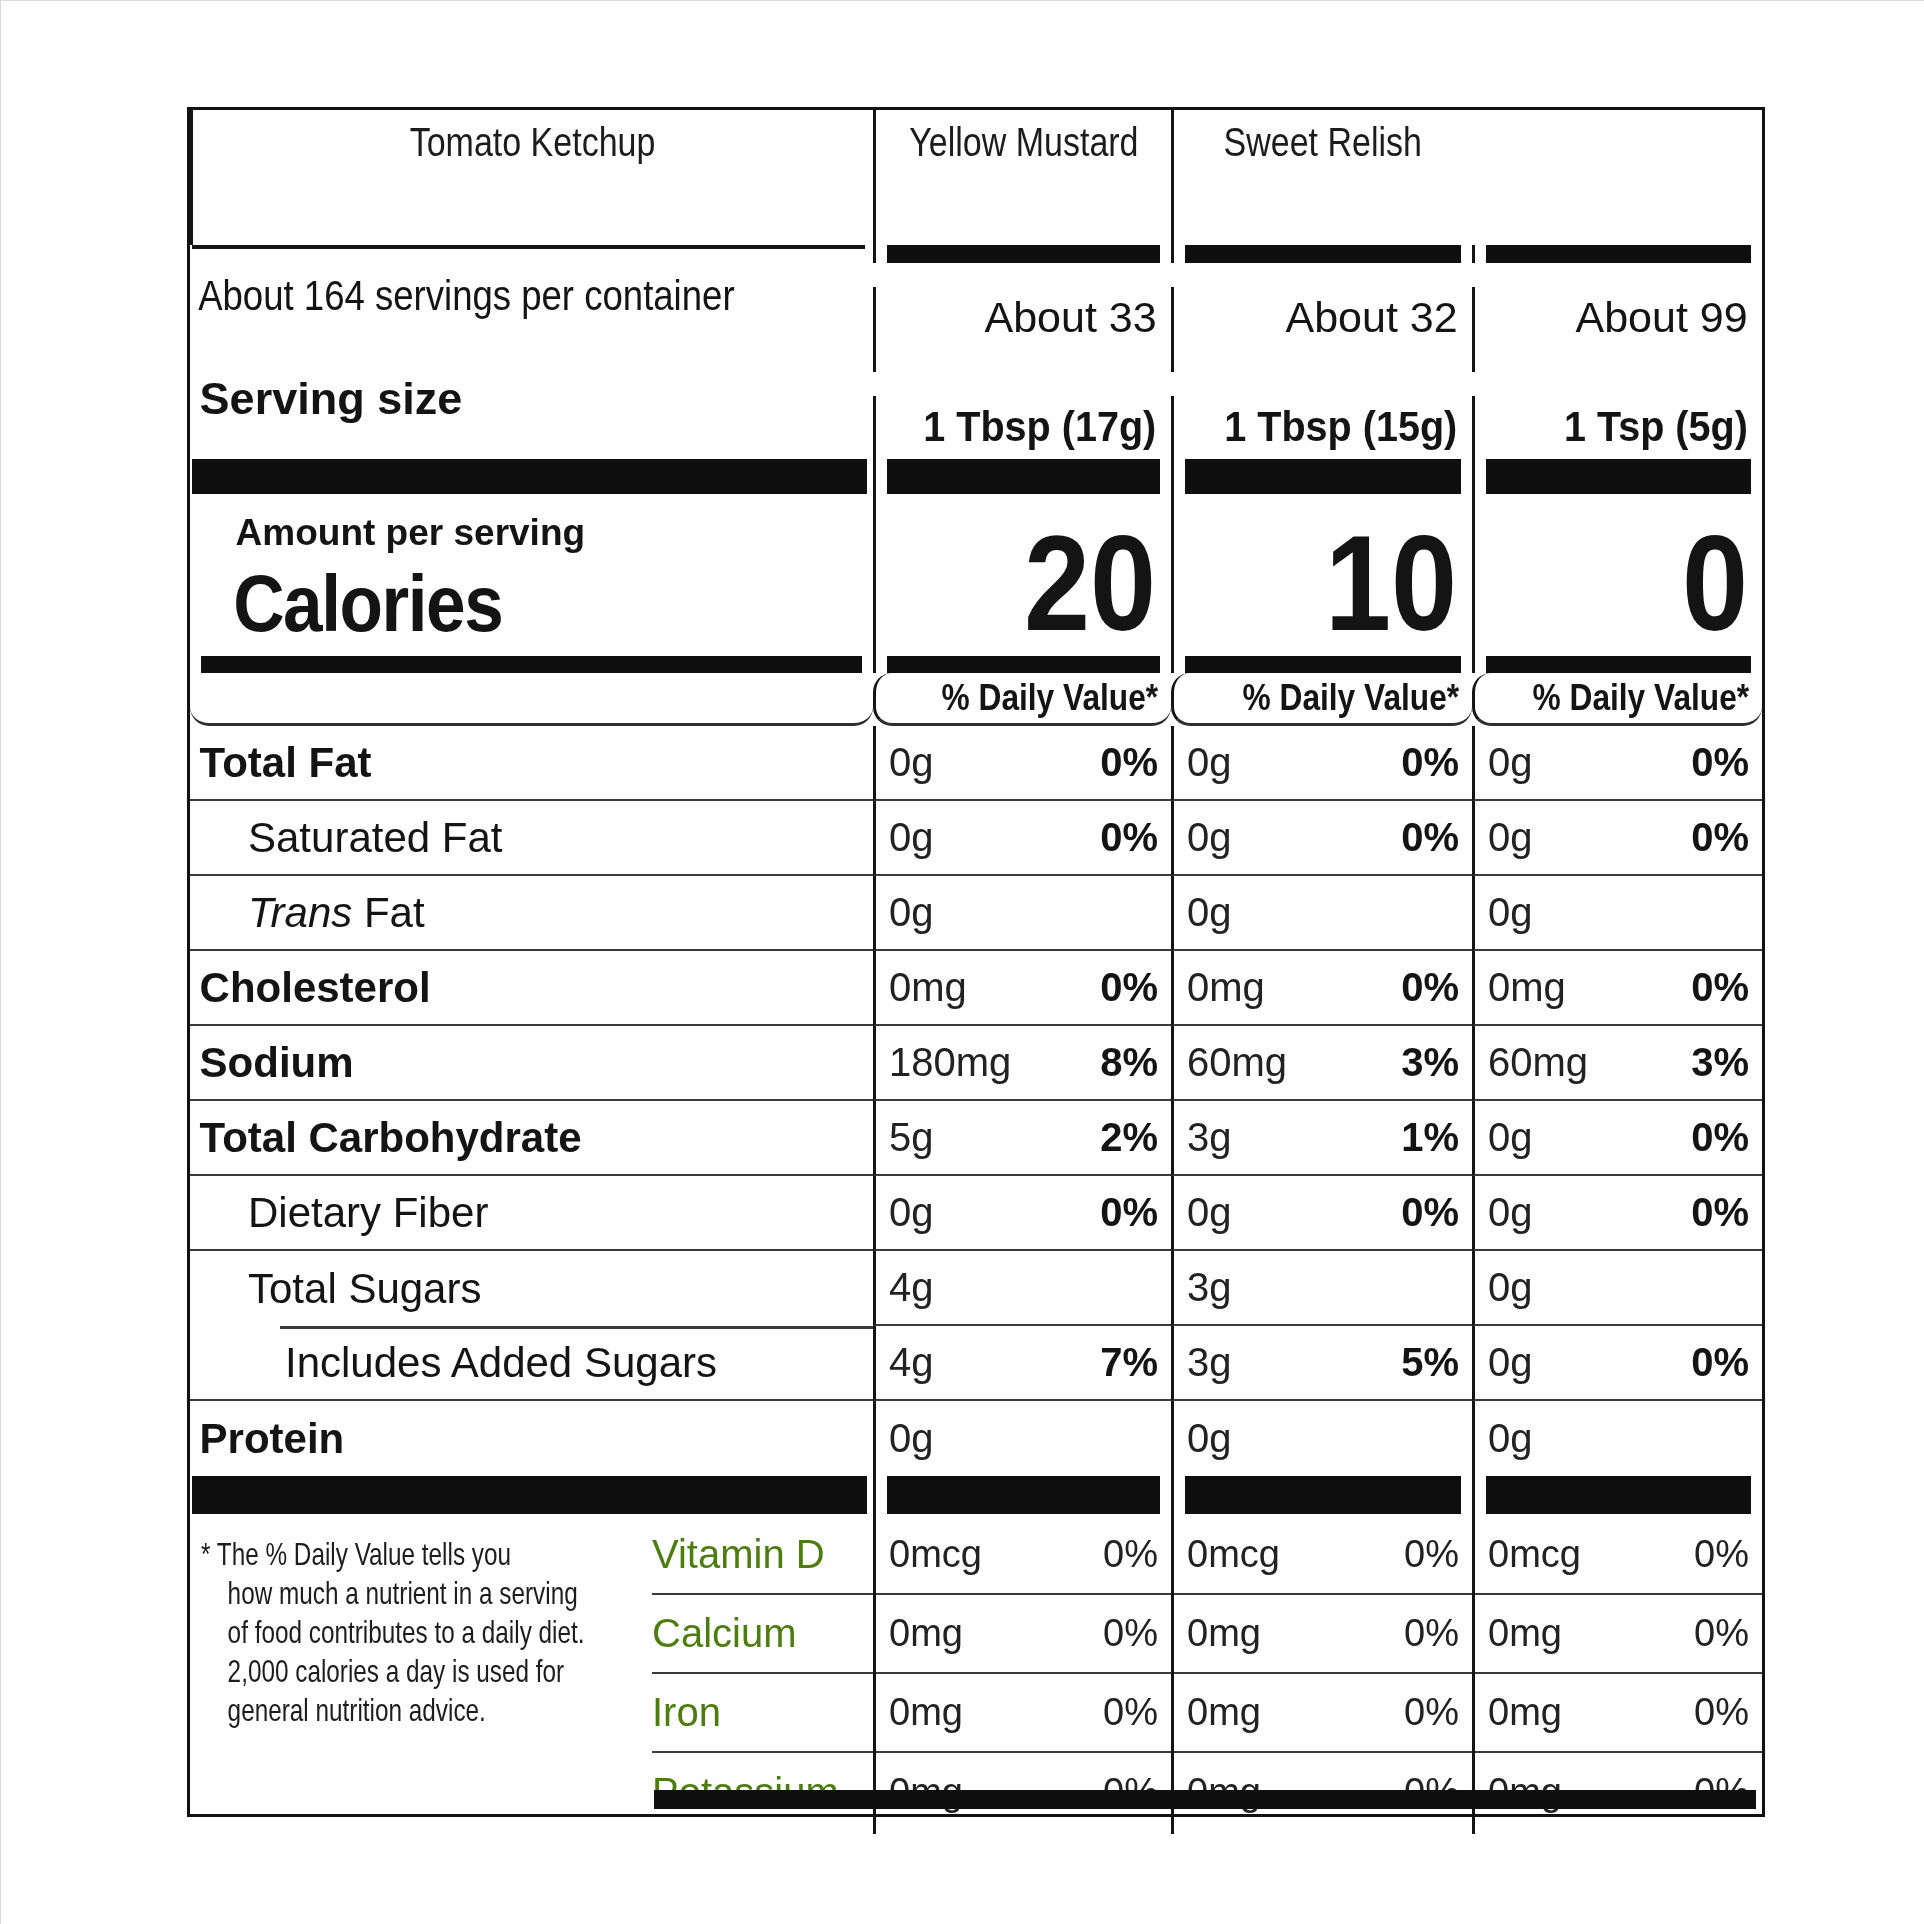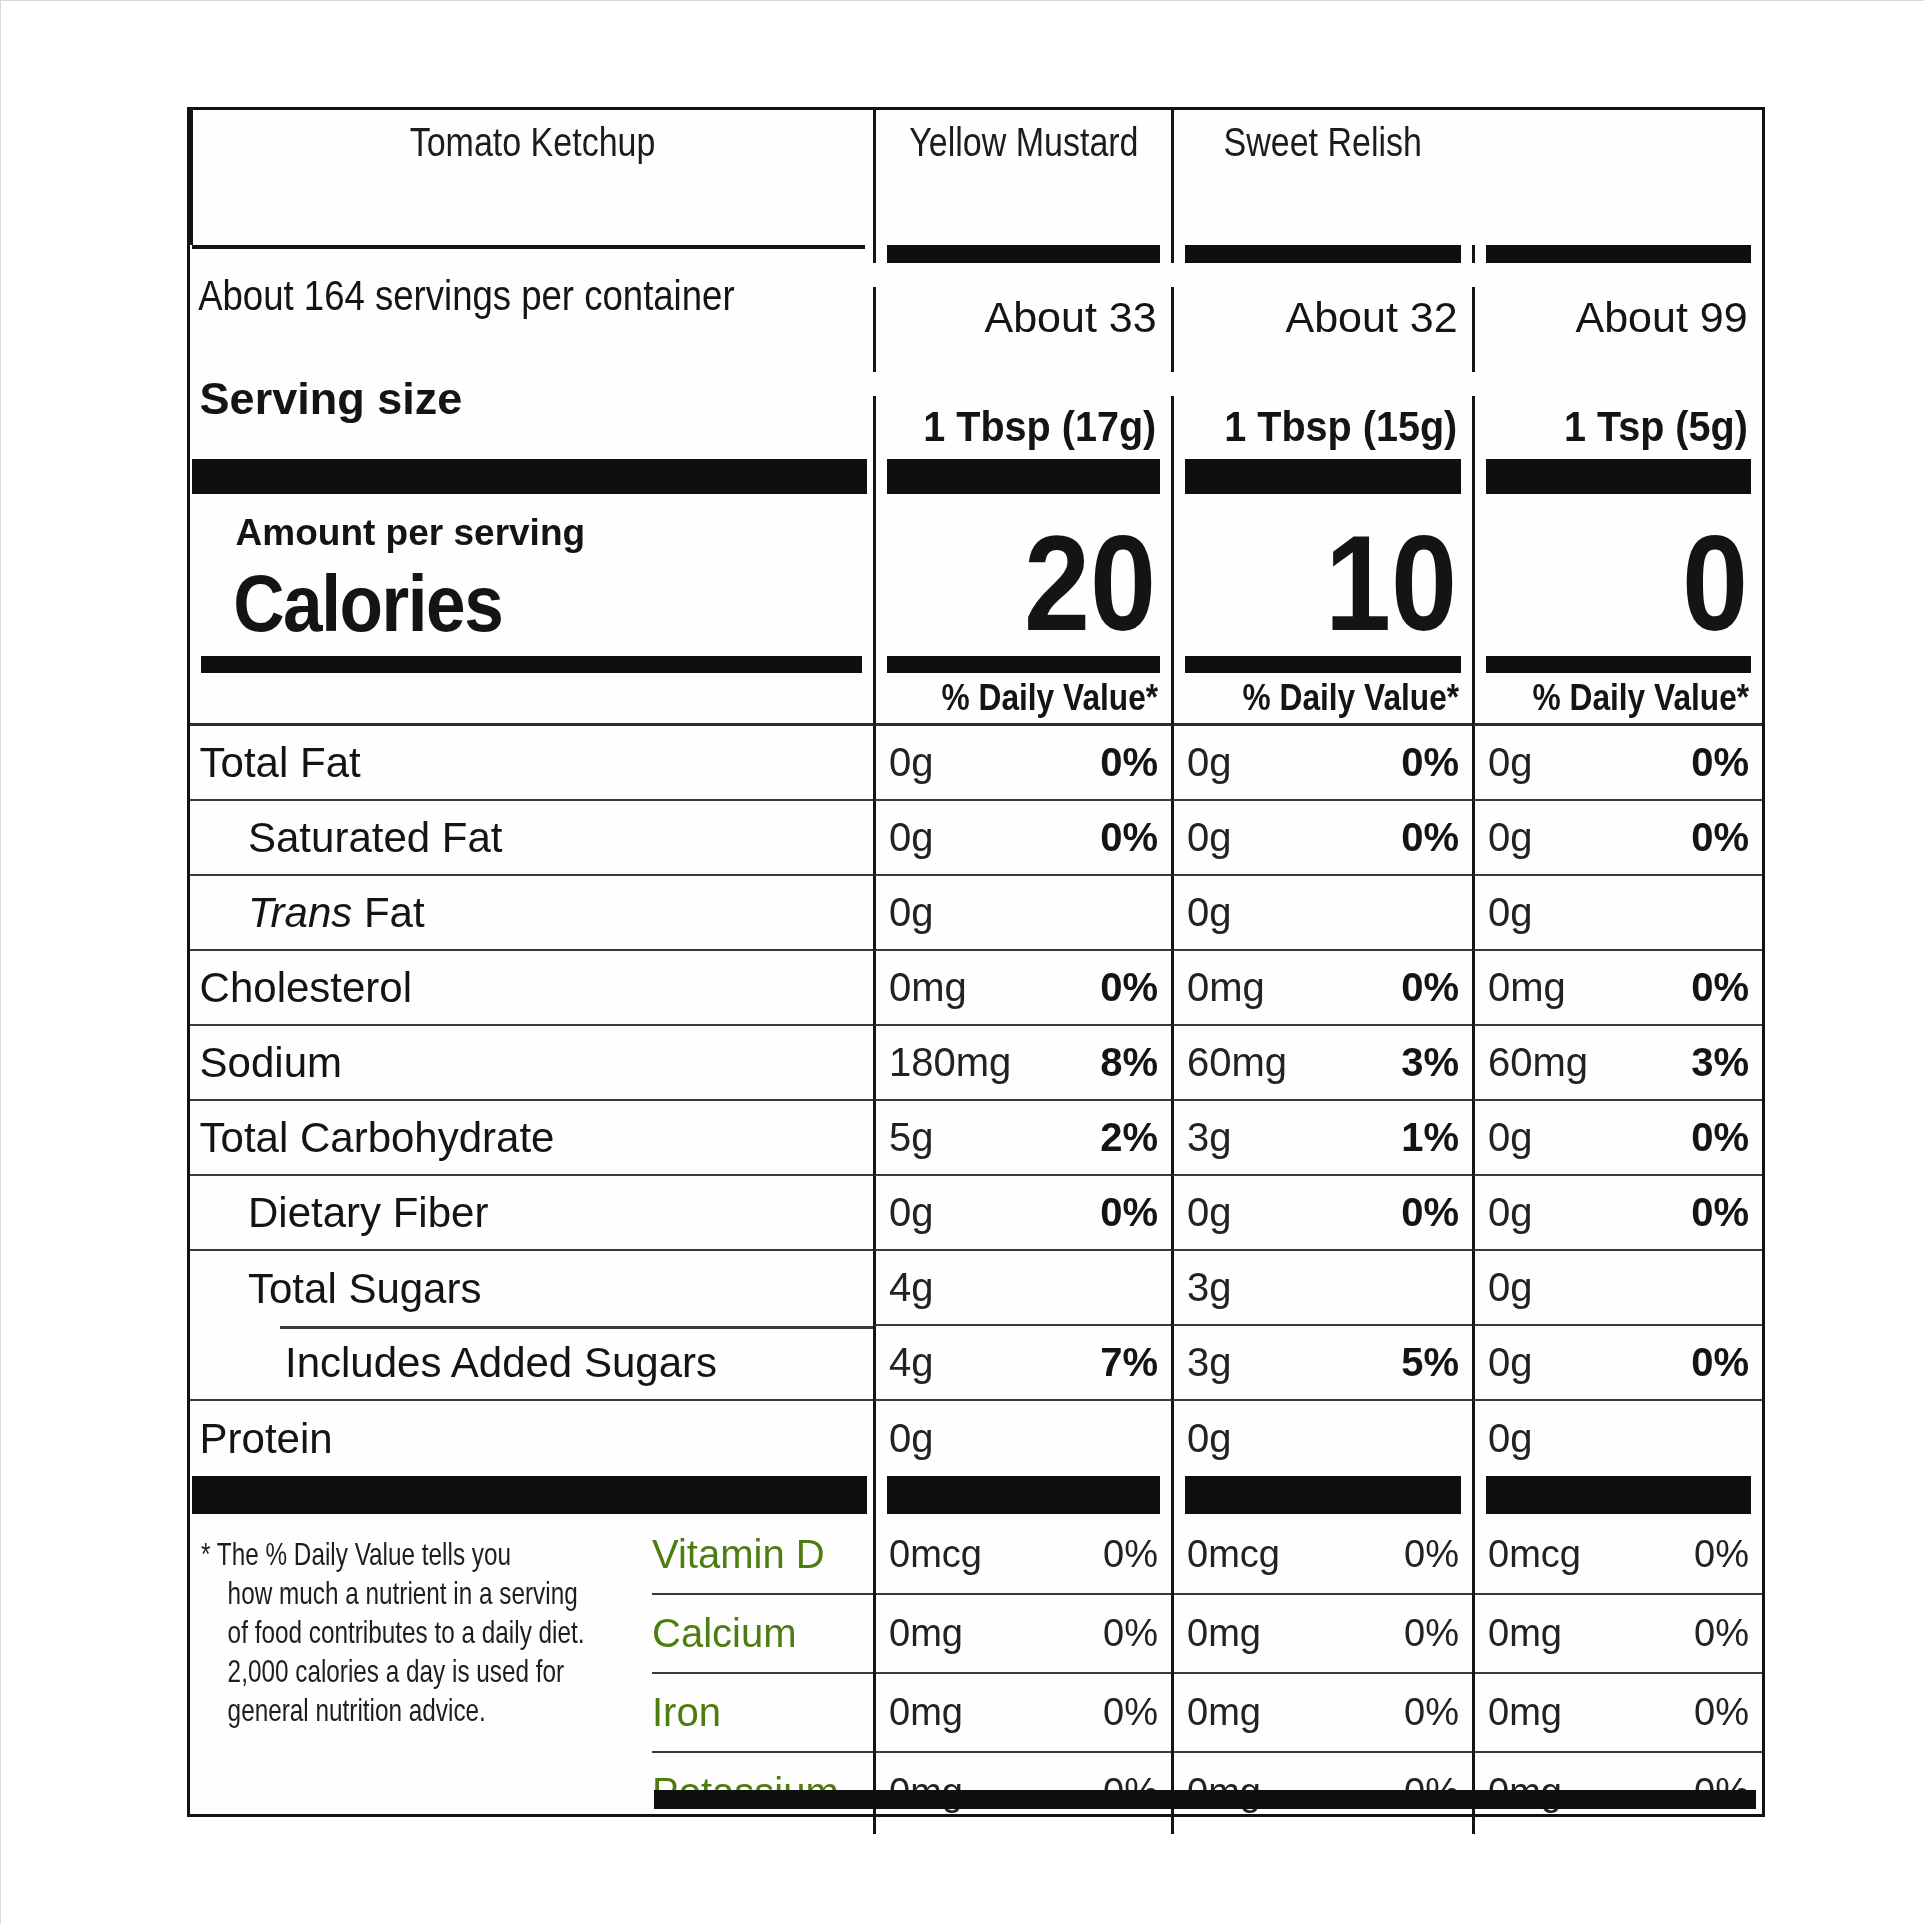--- a/index.html
+++ b/index.html
@@ -11,21 +11,21 @@
   .cell{position:relative;}
   .c2,.c3,.c4{border-left:3.2px solid #141414;}
   
   .rA .cell{height:135px;}
   .rB .cell{height:17.6px;}
   .rC .cell{height:85px;}
   .rD .cell{height:63px;}
   .rE .cell{height:37px;}
   .rF .cell{height:160px;padding-left:36px;}
   .rG .cell{height:17.6px;}
-  .rH .cell{height:53px;border-bottom:3.2px solid #2e2e2e;}
+  .rH .cell{height:53px;border-bottom:3.2px solid #2e2e2e;border-radius:19px;}
   .nrow .cell{height:75px;border-bottom:2.4px solid #3a3a3a;display:flex;align-items:center;}
   .nrow.last .cell{border-bottom:none;}
   .rJ .cell{height:40px;}
   .rK .cell{height:318px;}
   
   .title{font-size:127px;font-weight:bold;letter-spacing:-3.2px;line-height:128px;white-space:nowrap;
          transform:scaleX(0.68);transform-origin:left center;padding-left:8px;}
   .pname-wrap{display:flex;justify-content:center;align-items:flex-start;padding-top:10px;height:100%;}
   .pname{font-size:40px;white-space:nowrap;transform:scaleX(0.85);transform-origin:center top;color:#1c1c1c;}
   .rule{height:4px;background:#141414;margin:0 8px 0 1.6px;}
@@ -45,21 +45,21 @@
   
   .aps{font-size:37px;font-weight:bold;padding:16px 0 0 9.6px;}
   .calword{font-size:79px;font-weight:bold;letter-spacing:-1.6px;padding:4.8px 0 0 8px;transform:scaleX(0.9);transform-origin:left top;white-space:nowrap;}
   .calcell{display:flex;align-items:flex-end;justify-content:flex-end;padding:0 14.4px 4.8px 0;}
   .calnum{font-size:135px;font-weight:bold;line-height:1;transform:scaleX(0.88);transform-origin:right bottom;}
   .dvh{display:flex;align-items:center;justify-content:flex-end;padding-right:13px;height:100%;}
   .dvh span{font-size:36px;font-weight:bold;white-space:nowrap;transform:scaleX(0.88);transform-origin:right center;}
   
   .lcell{padding-left:9.6px;}
   .nname{font-size:42px;white-space:nowrap;}
-  .b .nname{font-weight:normal;}
+  .b .nname{font-weight:bold;}
   .ind1{padding-left:58px;}
   .ind2{padding-left:95px;}
   .it{font-style:italic;}
   .vcell{display:flex;justify-content:space-between;align-items:center;padding:0 13px;}
   .amt{font-size:40px;color:#222;}
   .dv{font-size:40px;font-weight:bold;}
   .nodivider{border-bottom:none !important;}
   .indline{position:absolute;left:90px;right:0;bottom:-2.4px;height:2.4px;background:#3a3a3a;}
   
   .kle{position:relative;height:100%;}

